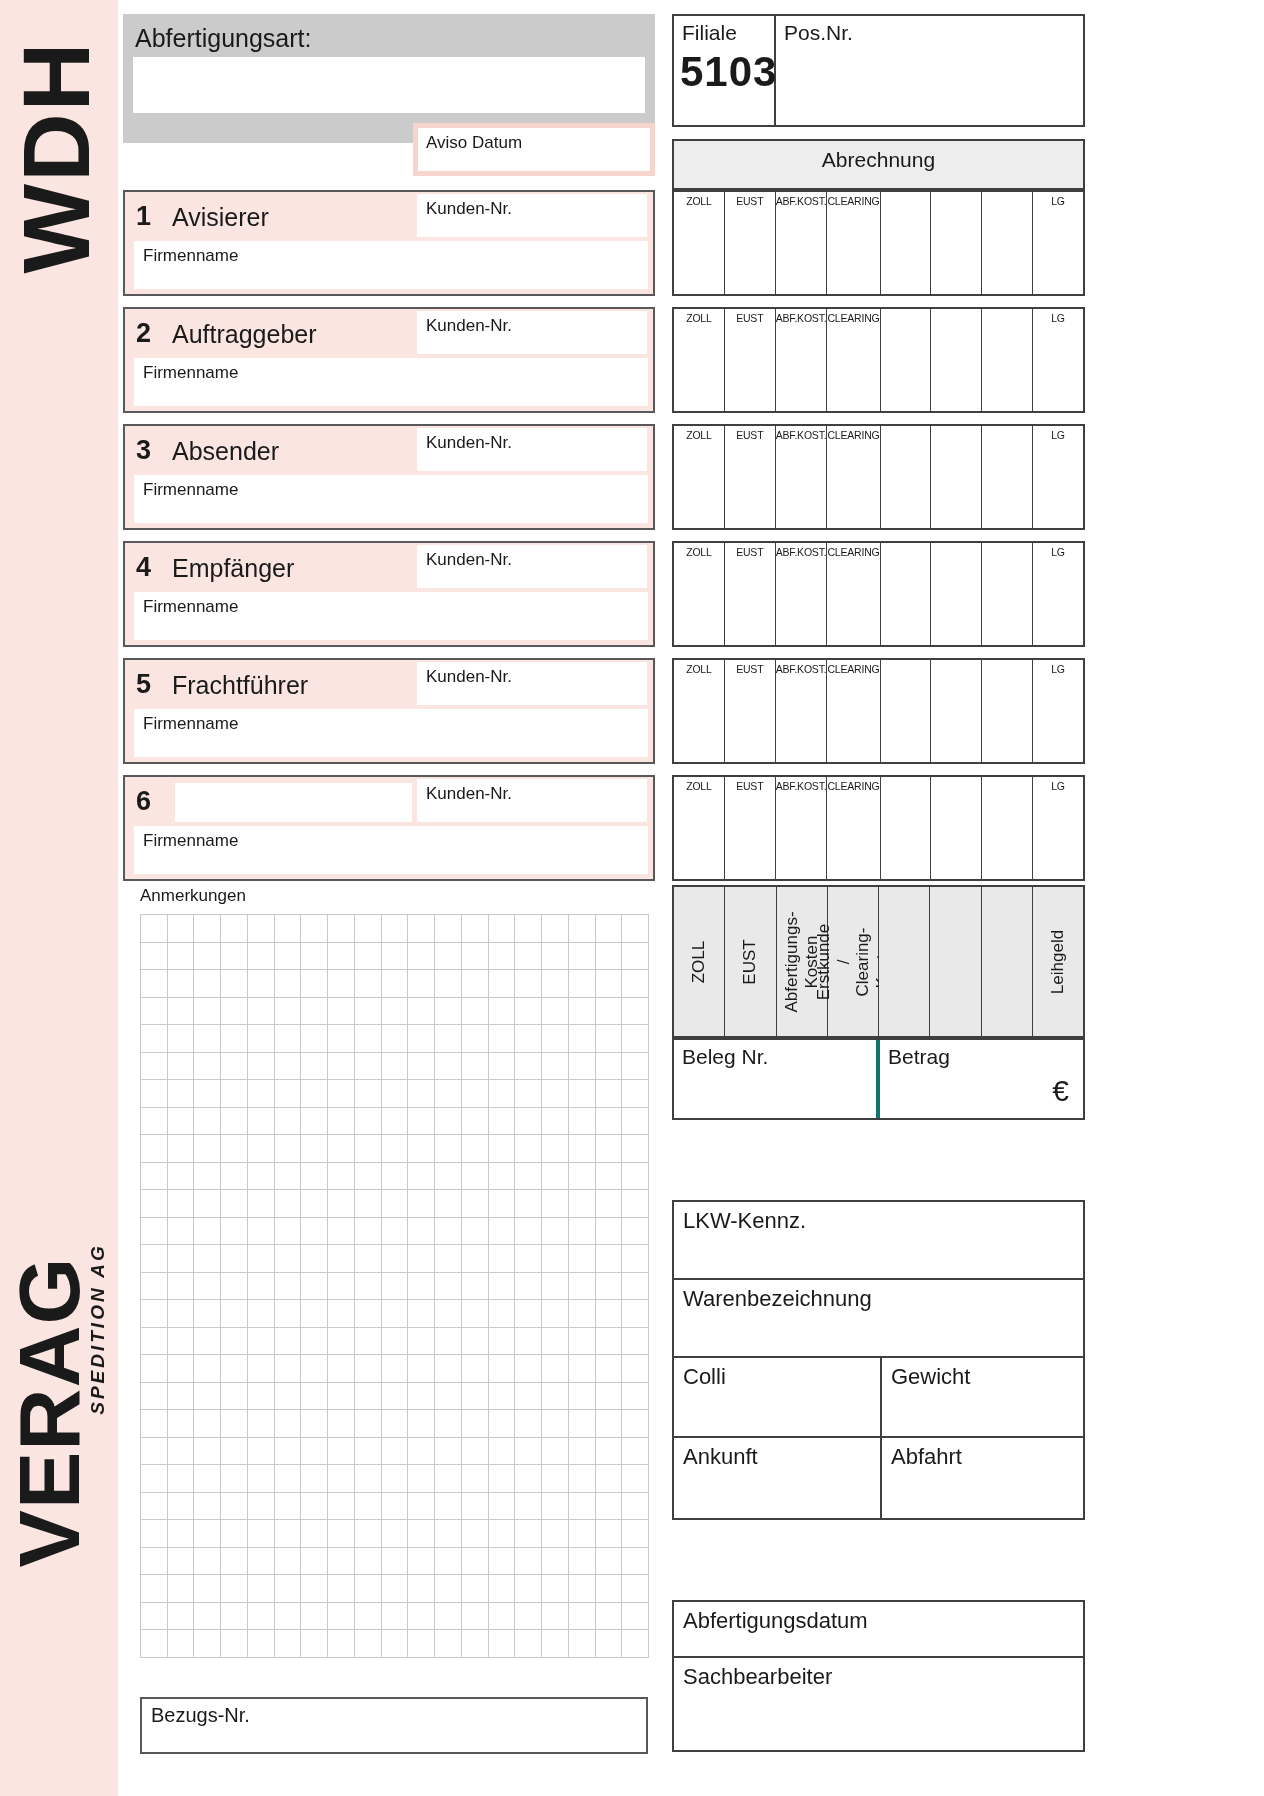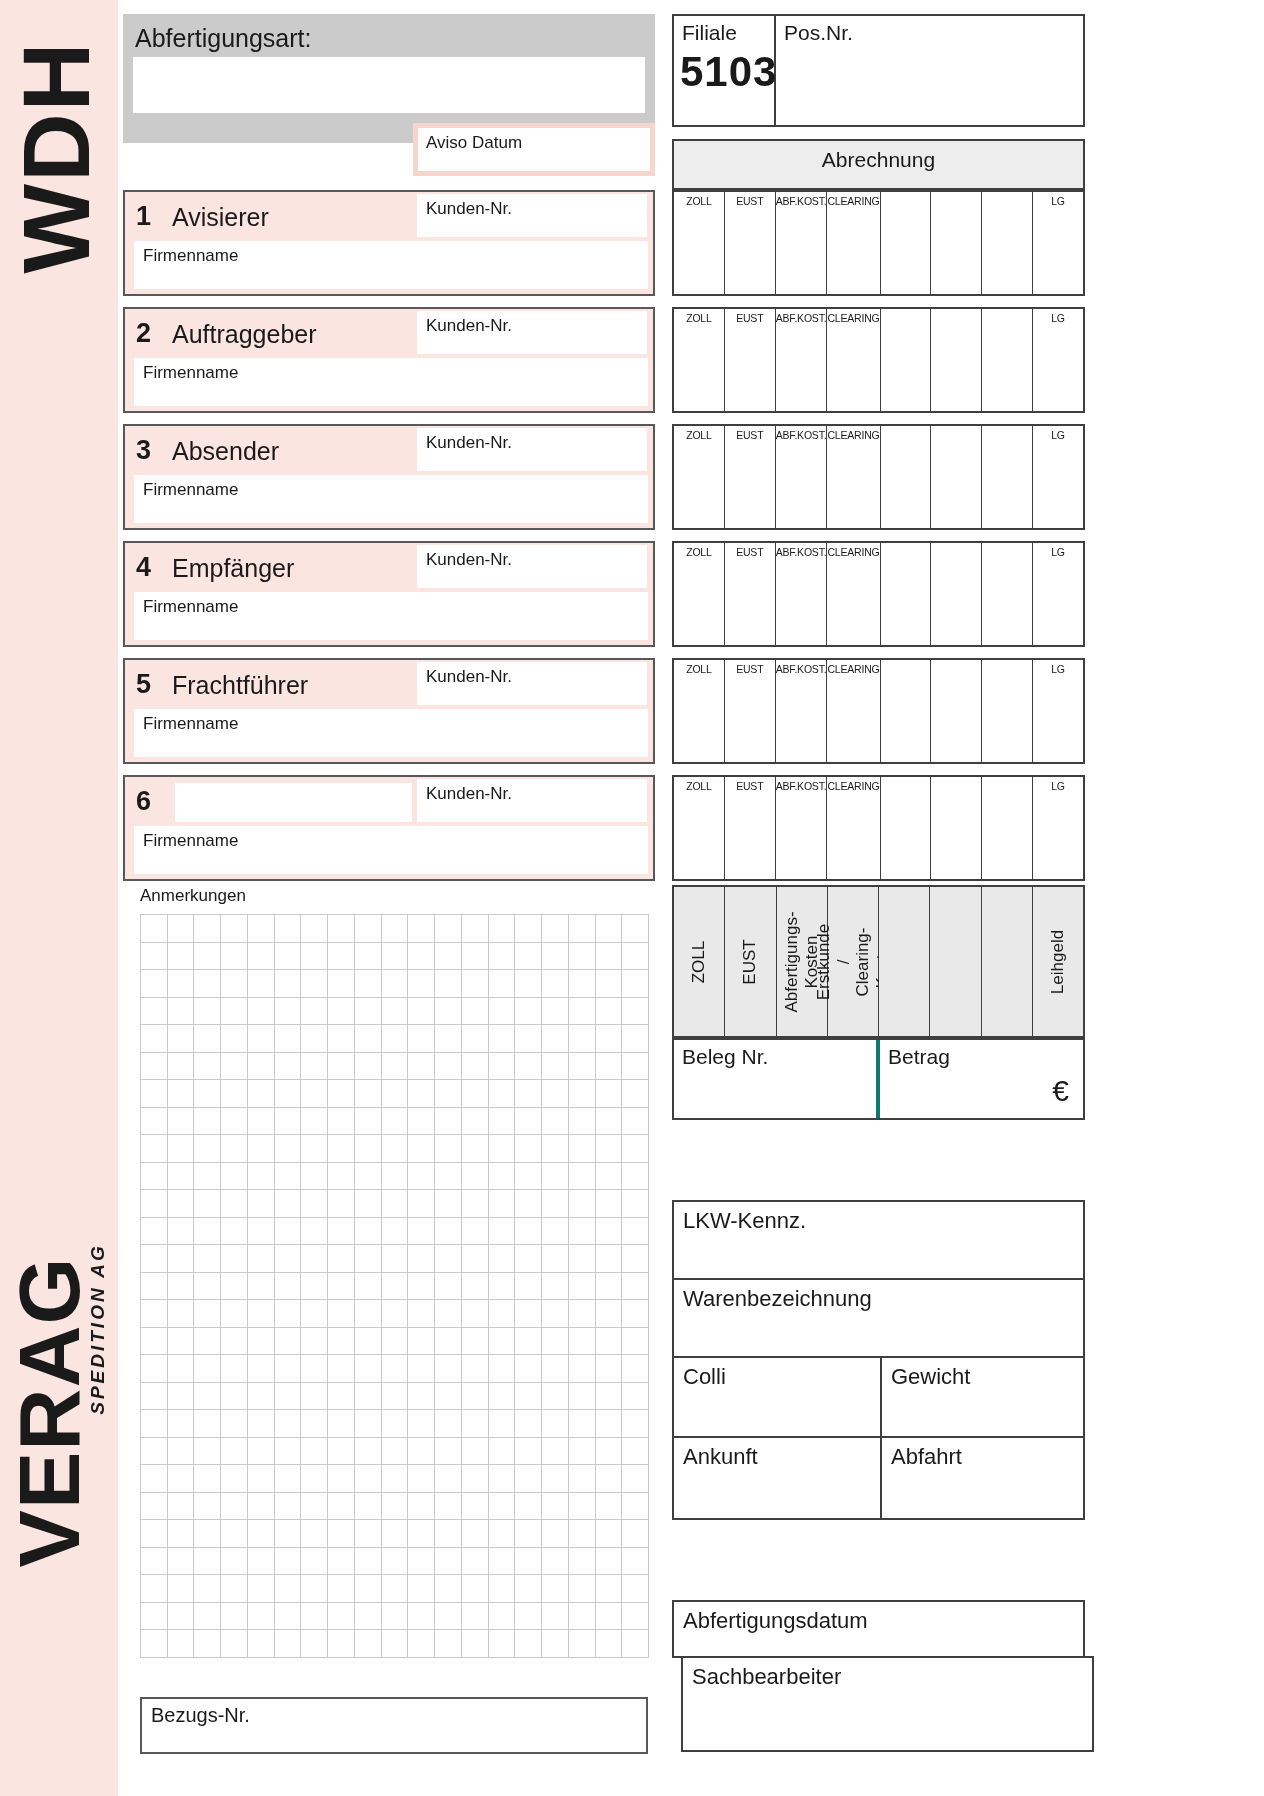--- a/index.html
+++ b/index.html
@@ -910,21 +910,21 @@
     <span class="cap">Abfertigungsdatum</span>
   </div>
   <div class="dbox split" style="top:1436px;height:84px;">
     <div class="half">
       <span class="cap">Ankunft</span>
     </div>
     <div class="half2">
       <span class="cap">Abfahrt</span>
     </div>
   </div>
-  <div class="dbox" style="top:1656px;height:96px;margin-left:9px;">
+  <div class="dbox" style="top:1656px;height:96px;">
     <span class="cap">Sachbearbeiter</span>
   </div>
 
   <div class="bezug">
     <span class="cap">Bezugs-Nr.</span>
   </div>
 
 </div>
 
 </body></html>

